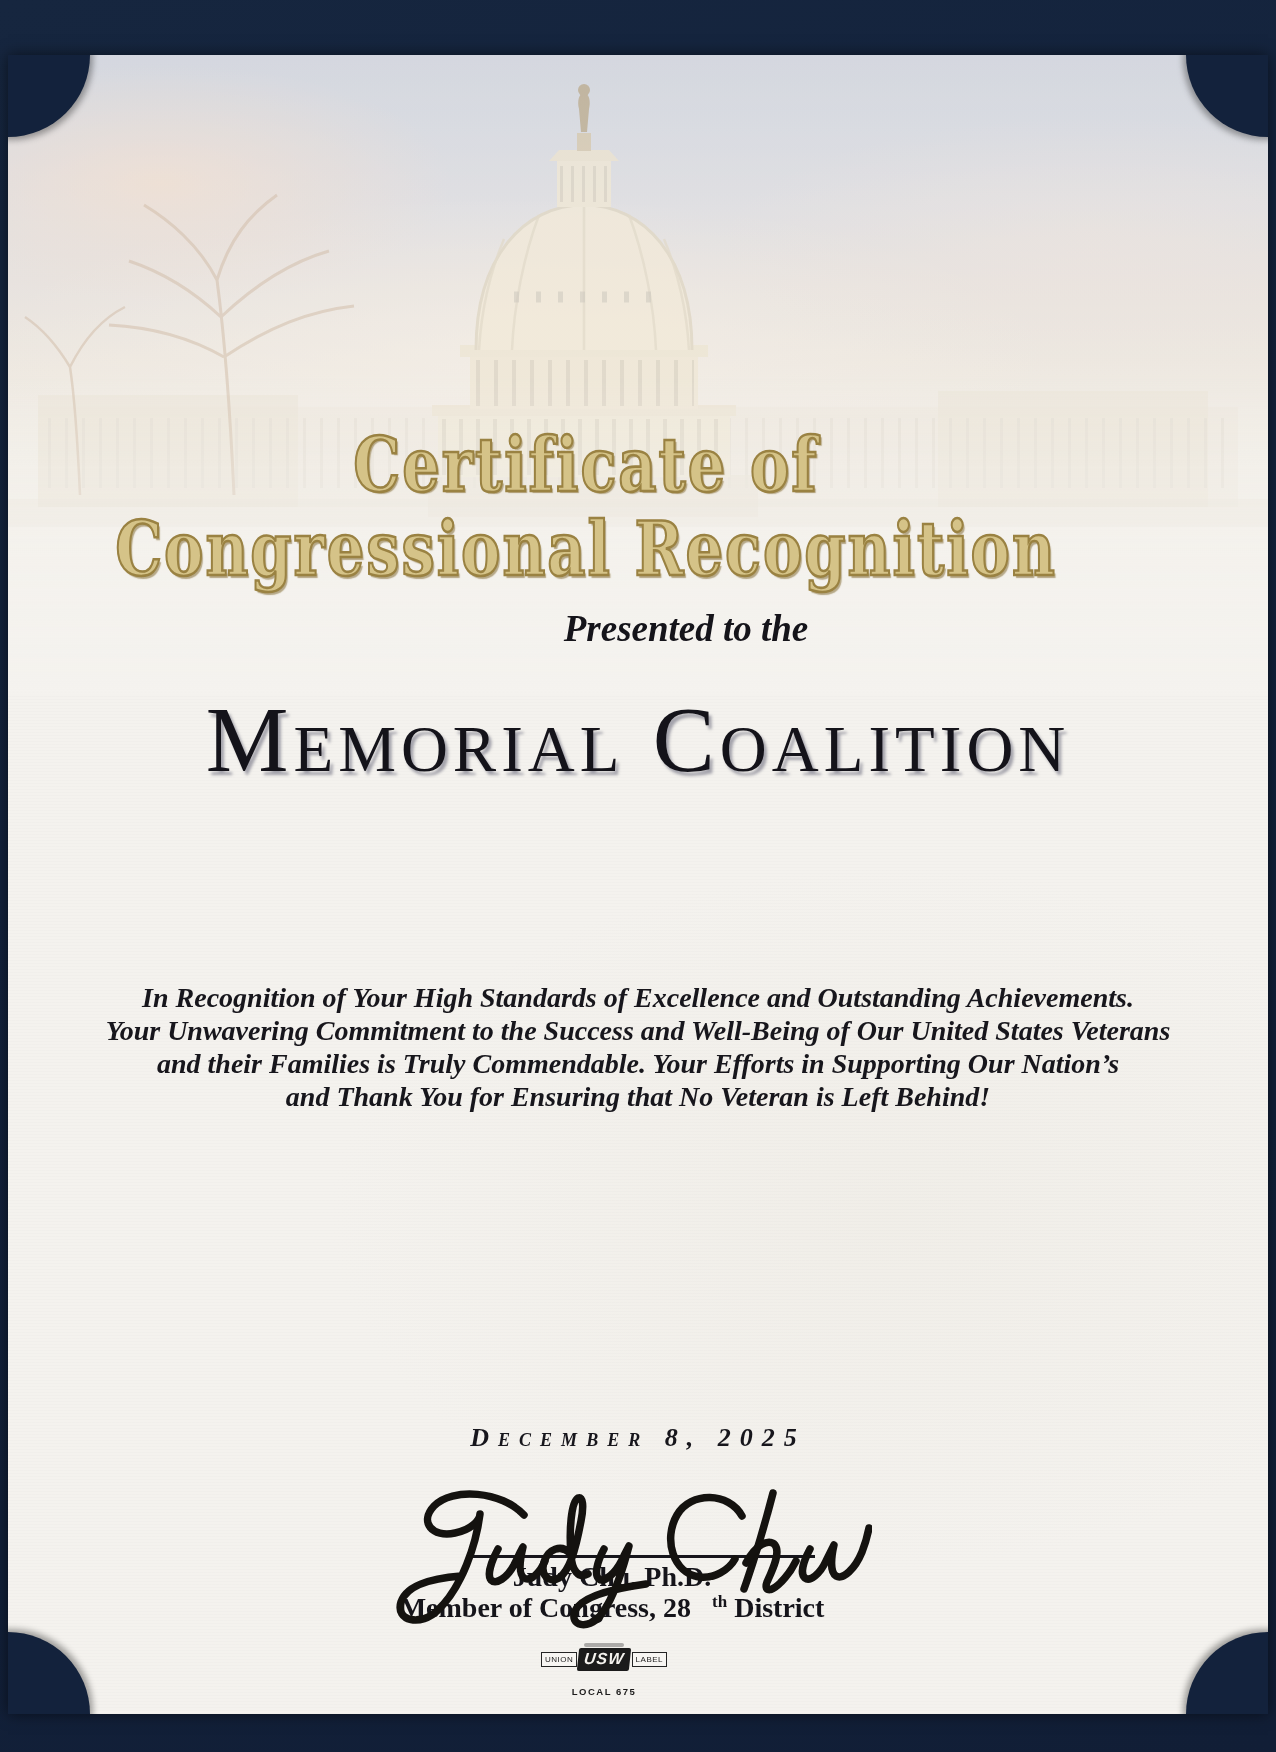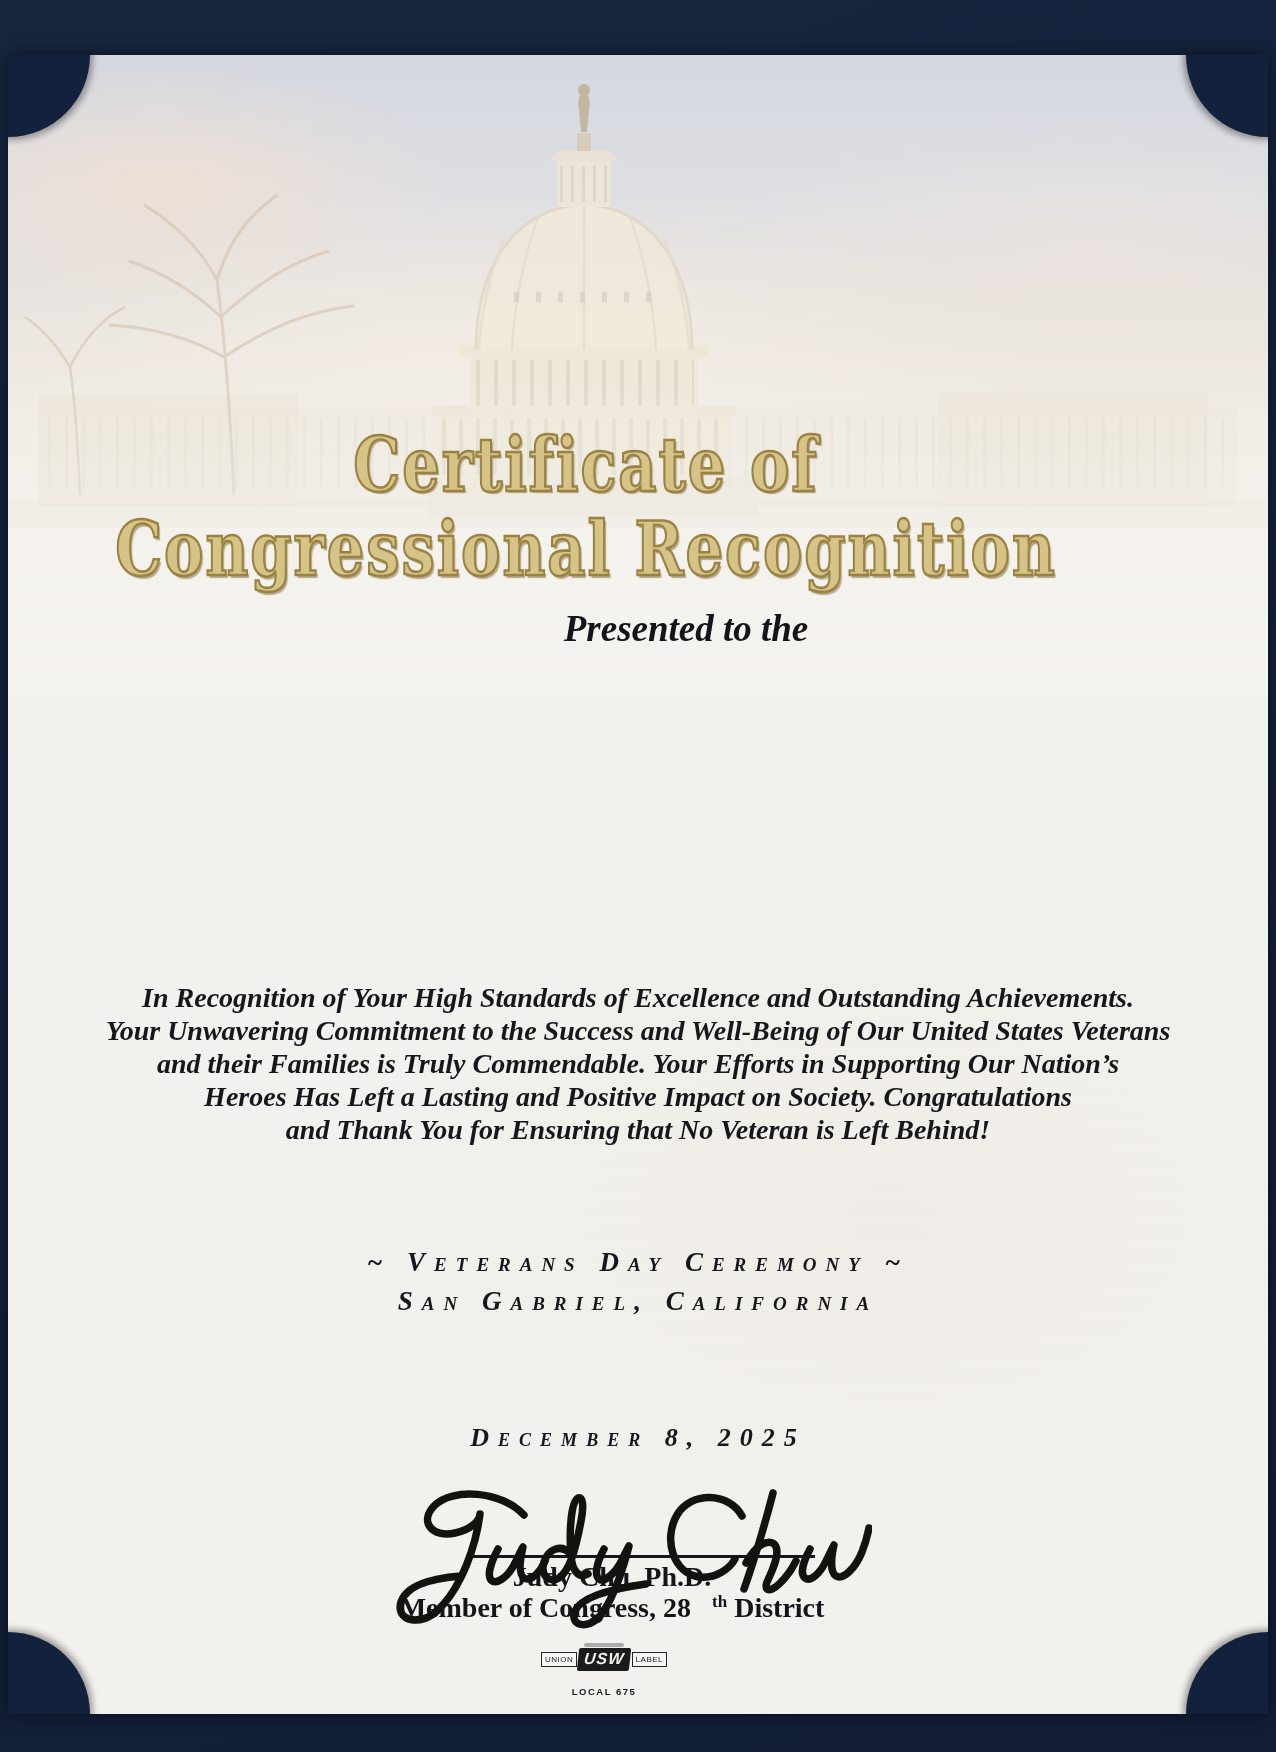--- a/index.html
+++ b/index.html
@@ -133,34 +133,30 @@
   </div>
 
   <div class="line-block gold-heading">
     <div>Certificate of</div>
     <div>Congressional Recognition</div>
   </div>
 
   <div class="line-block presented">Presented to the</div>
 
   <div class="line-block recipient">
+    <div>Memorial Coalition</div>
   </div>
 
   <div class="line-block body-text">
     <div>In Recognition of Your High Standards of Excellence and Outstanding Achievements.</div>
     <div>Your Unwavering Commitment to the Success and Well-Being of Our United States Veterans</div>
     <div>and their Families is Truly Commendable. Your Efforts in Supporting Our Nation’s</div>
-    <div>Heroes Has Left a Lasting and Positive Impact on Society. Congratulations</div>
     <div>and Thank You for Ensuring that No Veteran is Left Behind!</div>
   </div>
 
-  <div class="line-block event">
-    <div>~ Veterans Day Ceremony ~</div>
-    <div>San Gabriel, California</div>
-  </div>
 
   <div class="line-block date">December 8, 2025</div>
 
   <div class="sig-block">
     <div class="sig-line"></div>
     <svg class="sig-svg" width="520" height="150" viewBox="0 0 520 150">
       <g fill="none" stroke="#14120f" stroke-width="7.5" stroke-linecap="round" stroke-linejoin="round">
         <path d="M172,32 C150,8 100,4 82,23 C67,39 80,55 103,50 C119,47 128,37 128,31 C124,62 110,104 86,127 C69,144 43,138 49,119 C55,101 83,95 109,93"></path>
         <path d="M146,66 C139,79 135,92 139,97 C144,102 155,95 162,82 C166,74 169,67 171,64 C168,77 166,91 172,95 C178,99 188,90 193,78"></path>
         <path d="M218,70 C209,61 196,66 192,79 C188,92 197,101 207,95 C217,88 223,70 229,38 C232,23 231,13 226,15 C219,19 217,48 219,72 C220,87 226,96 236,91"></path>

